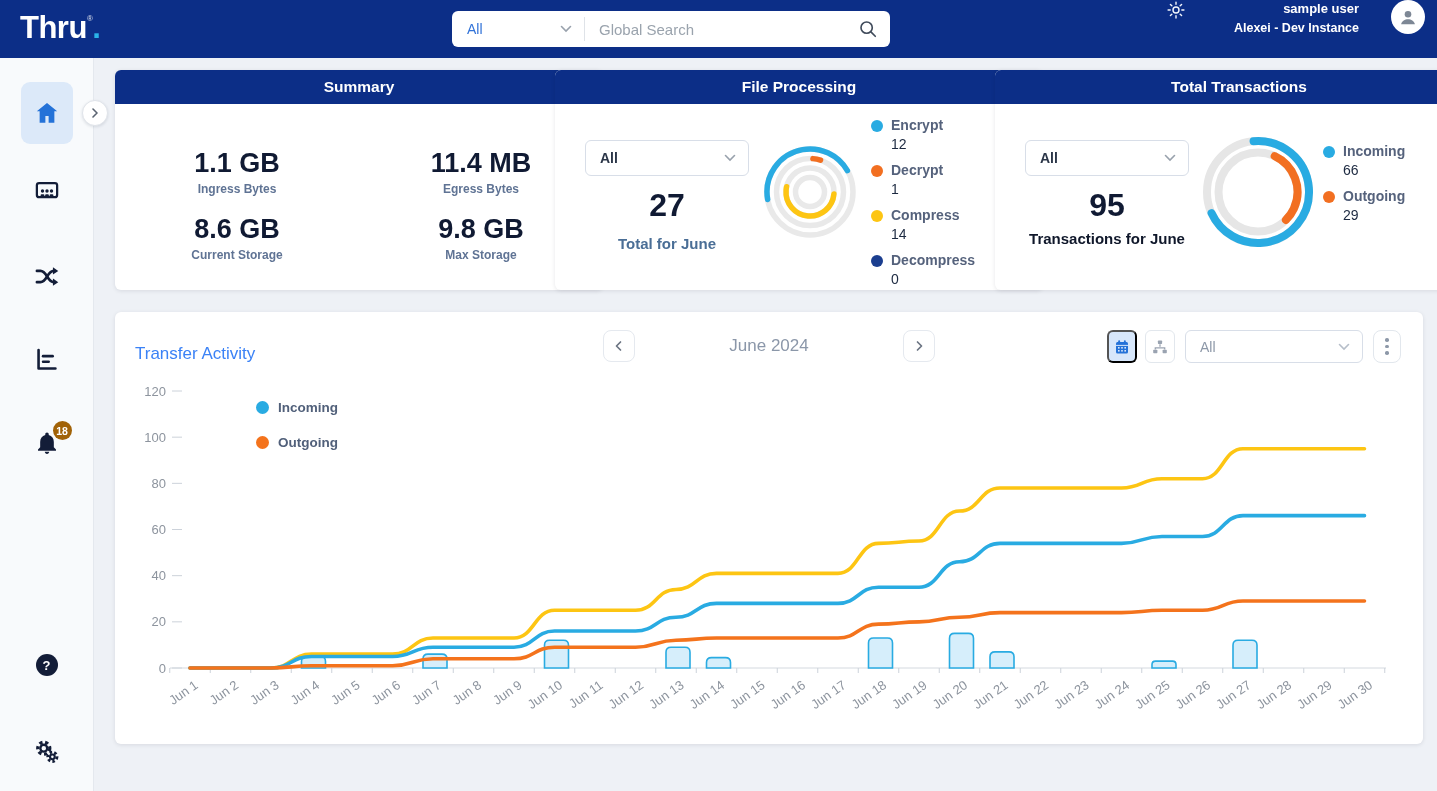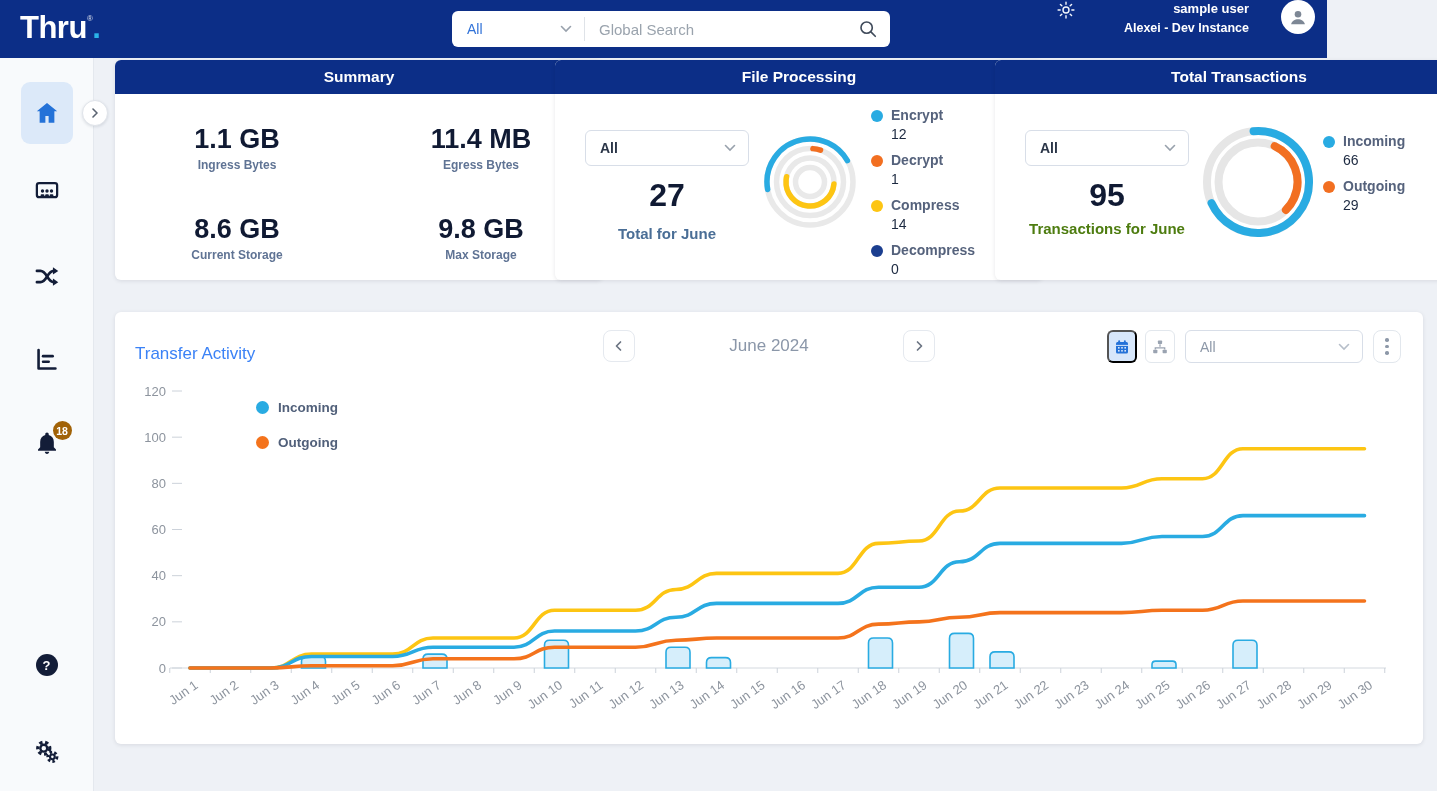--- a/index.html
+++ b/index.html
@@ -1,19 +1,19 @@
 <!DOCTYPE html>
 <html><head>
 <meta charset="utf-8">
 <style>
   * { margin:0; padding:0; box-sizing:border-box; }
   html,body { width:1437px; height:791px; overflow:hidden; font-family:"Liberation Sans","DejaVu Sans",sans-serif; background:#eef1f6; }
 
   
-  .navbar { position:absolute; left:0; top:0; width:1327px; height:58px; background:#0c2e87; z-index:30; }
+  .navbar { position:absolute; left:0; top:0; width:1437px; height:58px; background:#0c2e87; z-index:30; }
   .logo { position:absolute; left:20px; top:10px; color:#fff; font-size:31px; font-weight:800; letter-spacing:-.5px; cursor:pointer; }
   .logo sup { font-size:8px; font-weight:400; vertical-align:top; position:relative; top:4px; opacity:.85; }
   .logo .dot { color:#2ab3e9; }
   .searchbar { position:absolute; left:452px; top:11px; width:438px; height:36px; background:#fff; border-radius:6px; display:flex; align-items:center; }
   .search-filter { width:132px; height:100%; display:flex; align-items:center; justify-content:space-between; padding:0 12px 0 15px; cursor:pointer; }
   .search-filter span { color:#3273d8; font-size:14px; }
   .search-divider { width:1px; height:24px; background:#dfe3e8; }
   .searchbar input { flex:1; border:none; outline:none; font-size:15px; padding-left:14px; color:#333; background:transparent; font-family:inherit; }
   .searchbar input::placeholder { color:#9aa3ad; }
   .search-icon { margin-right:12px; cursor:pointer; display:flex; }
@@ -31,22 +31,22 @@
   .expand-btn { position:absolute; left:82px; top:42px; width:26px; height:26px; border-radius:50%; background:#fff; border:1px solid #e0e4ea; box-shadow:0 1px 3px rgba(20,30,60,.12); display:flex; align-items:center; justify-content:center; cursor:pointer; z-index:25; }
   .bell-wrap { position:relative; }
   .badge { position:absolute; top:-9px; right:-12px; min-width:19px; height:19px; border-radius:10px; background:#a16207; color:#fff; font-size:10.5px; font-weight:700; display:flex; align-items:center; justify-content:center; padding:0 3px; }
   .help-circle { width:22px; height:22px; border-radius:50%; background:#131d38; color:#fff; font-size:13px; font-weight:700; display:flex; align-items:center; justify-content:center; }
 
   
   .main { position:absolute; left:94px; top:58px; width:1343px; height:733px; background:#eef1f6; }
   .card { position:absolute; background:#fff; border-radius:6px; box-shadow:0 1px 4px rgba(16,24,40,.1); }
   .card-header { height:34px; background:#0c2e87; border-radius:6px 6px 0 0; color:#fff; font-size:15.5px; font-weight:600; display:flex; align-items:center; justify-content:center; }
 
-  .stat-card { width:488px; height:220px; top:2px; }
-  .summary-grid { display:grid; grid-template-columns:1fr 1fr; text-align:center; padding-top:30px; row-gap:42px; }
+  .stat-card { width:488px; height:220px; top:12px; }
+  .summary-grid { display:grid; grid-template-columns:1fr 1fr; text-align:center; padding-top:44px; row-gap:18px; }
   .stat-value { font-size:27px; font-weight:800; color:#101a33; }
   .stat-label { font-size:12px; color:#5f7394; font-weight:600; margin-top:3px; }
 
   .dd { position:absolute; border:1px solid #d8dee8; border-radius:6px; background:#fff; display:flex; align-items:center; justify-content:space-between; padding:0 12px 0 14px; cursor:pointer; }
   .dd span { font-size:14px; }
   .card-dd { left:30px; top:70px; width:164px; height:36px; }
   .card-dd span { color:#2b3648; font-weight:600; }
 
   .big-num { position:absolute; left:30px; width:164px; text-align:center; font-size:32px; font-weight:800; color:#101a33; }
   .big-sub { position:absolute; left:10px; width:204px; text-align:center; font-size:15px; font-weight:600; }
@@ -270,21 +270,21 @@
 
   <section class="card stat-card" style="left:901px">
     <div class="card-header">Total Transactions</div>
     <div class="dd card-dd">
       <span>All</span>
       <svg width="12" height="8" viewBox="0 0 12 8">
           <polyline points="1.5,1.5 6,6 10.5,1.5" fill="none" stroke="#98a1ac" stroke-width="1.6" stroke-linecap="round"></polyline>
         </svg>
     </div>
     <div class="big-num" style="top:117px">95</div>
-    <div class="big-sub" style="top:160px;color:#4d7c0f">Transactions for June</div>
+    <div class="big-sub" style="top:160px;color:#0f172a">Transactions for June</div>
     <svg id="tt-donut" width="116" height="116" viewBox="0 0 116 116" style="position:absolute;left:205px;top:64px">
         <circle cx="58" cy="58" r="51" fill="none" stroke="#e6e6e6" stroke-width="8"></circle>
         <circle cx="58" cy="58" r="51" fill="none" stroke="#29abe2" stroke-width="8" stroke-linecap="round" stroke-dasharray="222.62317625227882 97.81927441388007" transform="rotate(-95 58 58)"></circle>
         <circle cx="58" cy="58" r="39.5" fill="none" stroke="#e6e6e6" stroke-width="8"></circle>
         <circle cx="58" cy="58" r="39.5" fill="none" stroke="#f26f21" stroke-width="8" stroke-linecap="round" stroke-dasharray="75.76198704604438 172.42383258754927" transform="rotate(-65 58 58)"></circle>
       </svg>
     <div class="legend" style="left:328px;top:72px">
       <div class="legend-item">
         <span class="legend-dot" style="background: rgb(41, 171, 226);"></span>
         <div>

